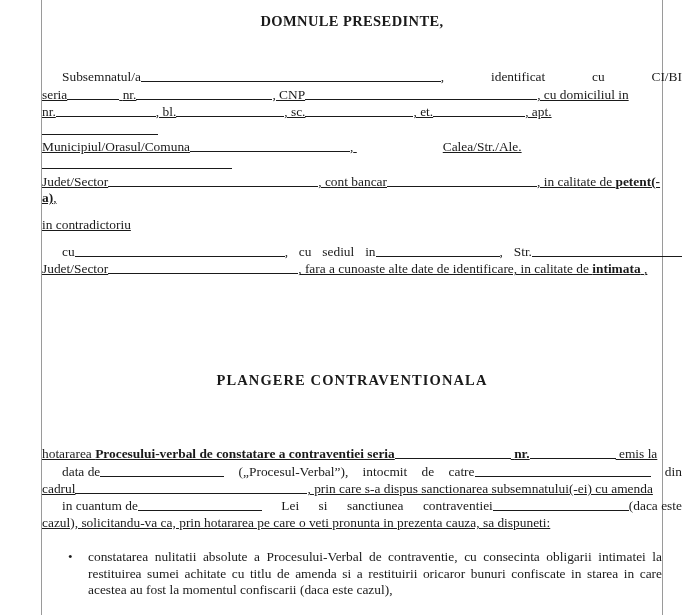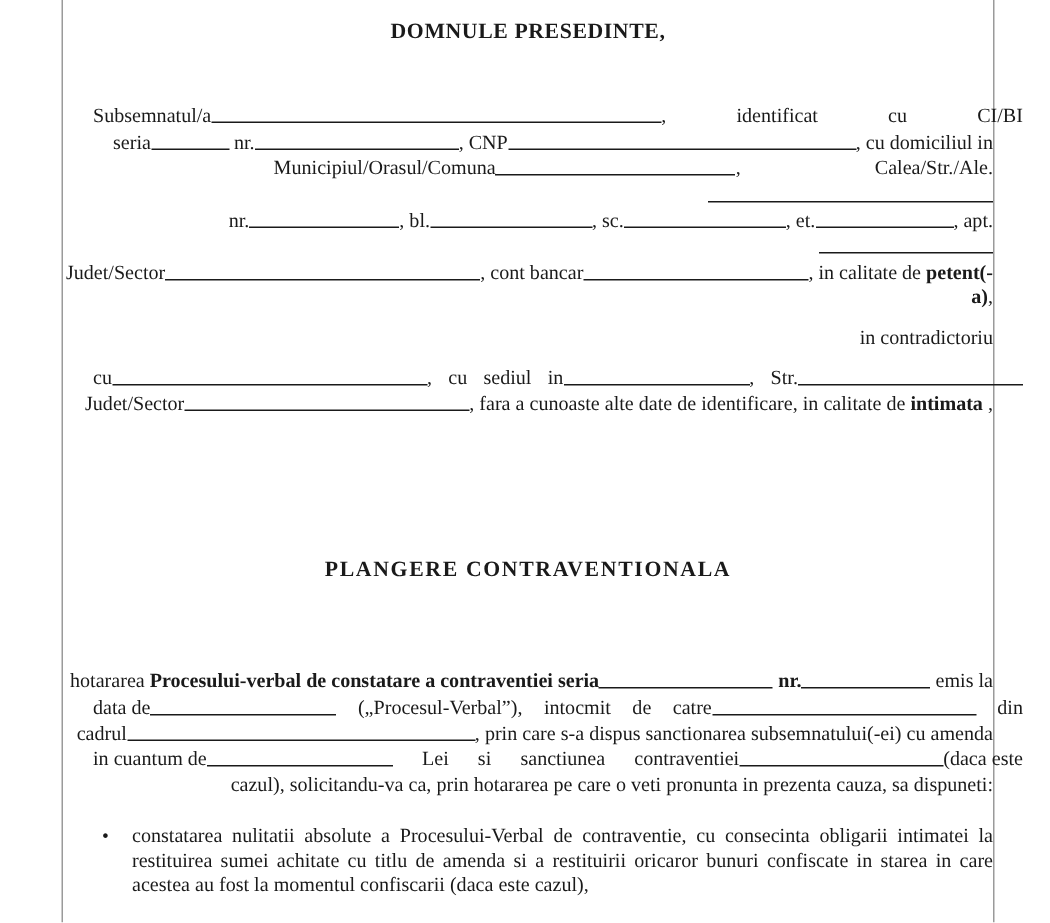--- a/index.html
+++ b/index.html
@@ -60,21 +60,21 @@
     font-family: Liberation Serif, serif;
   }
 
   .para {
     font-size: 13.4px;
     line-height: 16.4px;
     text-align: justify;
     text-justify: inter-word;
     margin: 0;
   }
-  .para.nojust { text-align: right; }
+  .para.nojust { text-align: left; text-decoration: underline; }
 
   .spacer-lg { height: 38px; }
   .spacer-md { height: 18px; }
   .spacer-sm { height: 10px; }
   .spacer-xs { height: 5px; }
 
   
   .blank {
     display: inline-block;
     border-bottom: 1px solid #1a1a1a;
@@ -159,26 +159,26 @@
         <span>cu</span>
         <span>CI/BI</span>
       </div>
 
       <div class="para nojust">
         <span>seria</span><span class="blank b52"></span>
         <span>nr.</span><span class="blank b136"></span><span>, CNP</span><span class="blank b232"></span><span>, cu domiciliul in</span>
       </div>
 
       <div class="para nojust">
+        <span>nr.</span><span class="blank b100"></span><span>, bl.</span><span class="blank b108"></span><span>, sc.</span><span class="blank b108"></span><span>, et.</span><span class="blank b92"></span><span>, apt.</span><span class="blank b116"></span>
+      </div>
+
+      <div class="para nojust">
         <span>Municipiul/Orasul/Comuna</span><span class="blank b160"></span><span>,</span>
         <span style="display:inline-block;width:86px"></span><span>Calea/Str./Ale.</span><span class="blank b190"></span>
-      </div>
-
-      <div class="para nojust">
-        <span>nr.</span><span class="blank b100"></span><span>, bl.</span><span class="blank b108"></span><span>, sc.</span><span class="blank b108"></span><span>, et.</span><span class="blank b92"></span><span>, apt.</span><span class="blank b116"></span>
       </div>
 
       <div class="para nojust">
         <span>Judet/Sector</span><span class="blank b210"></span><span>, cont bancar</span><span class="blank b150"></span><span>, in calitate de </span><b>petent(-a)</b><span>,</span>
       </div>
     </div>
 
     <div class="spacer-sm"></div>
 
     <div class="para nojust">in contradictoriu</div>

